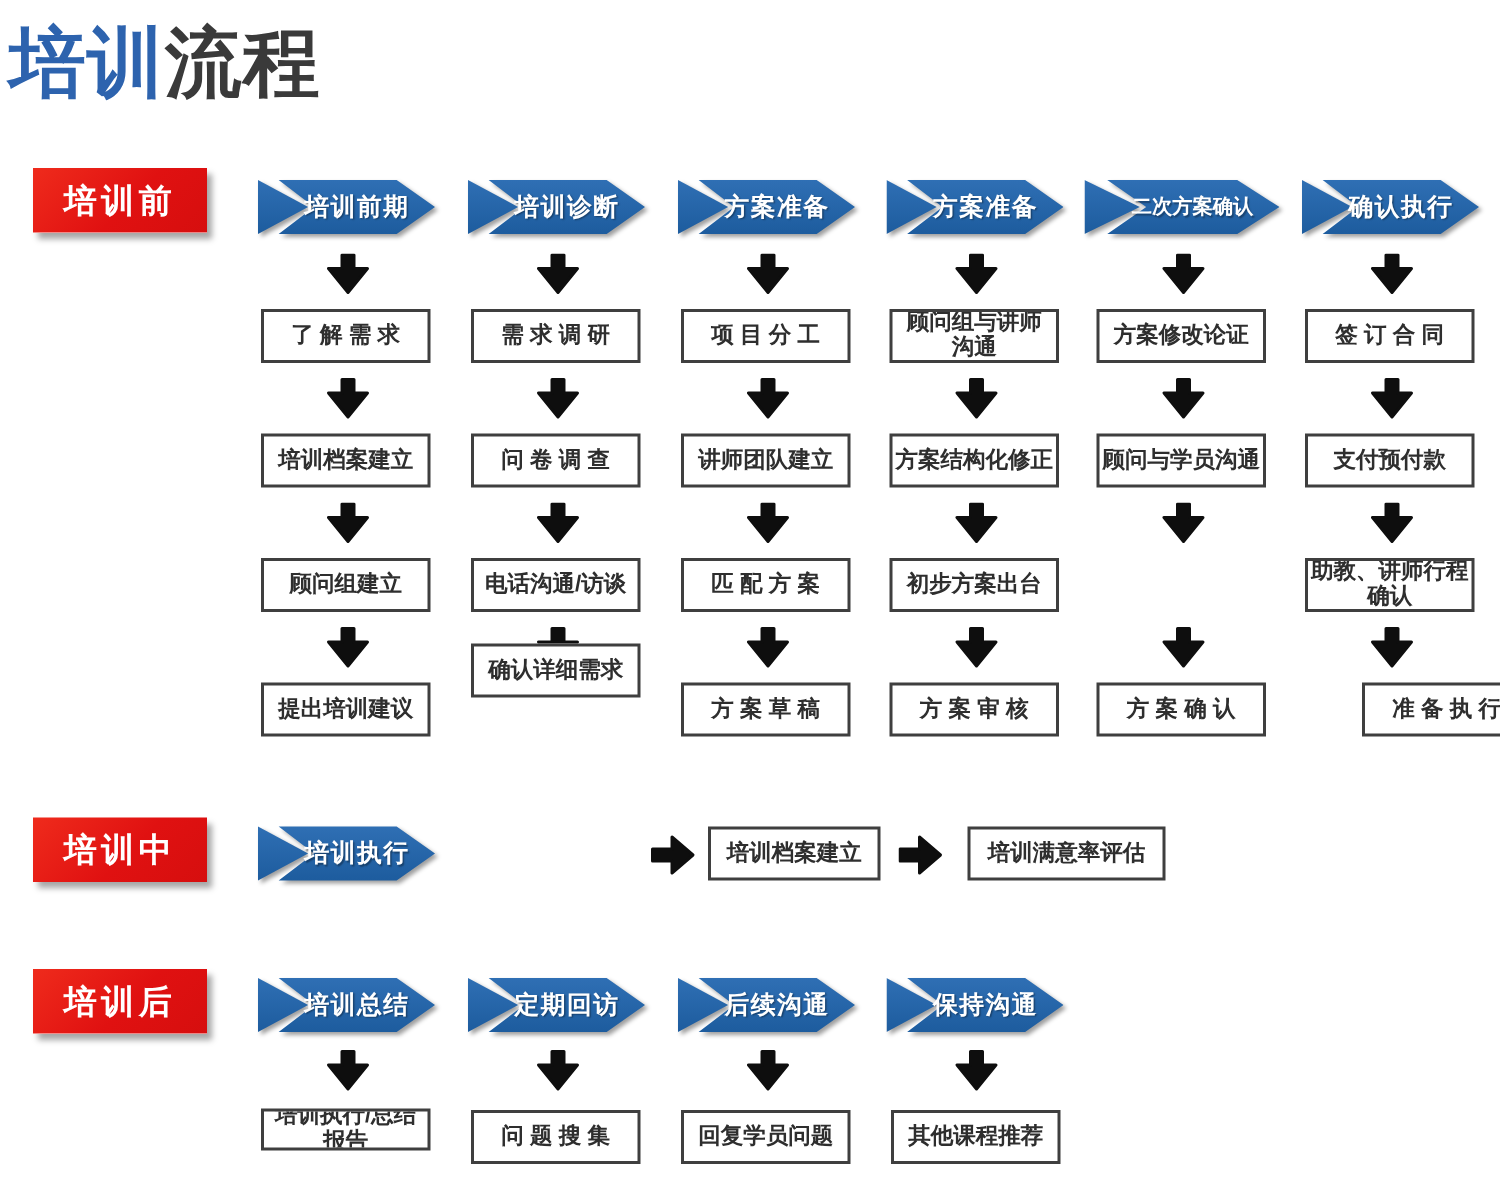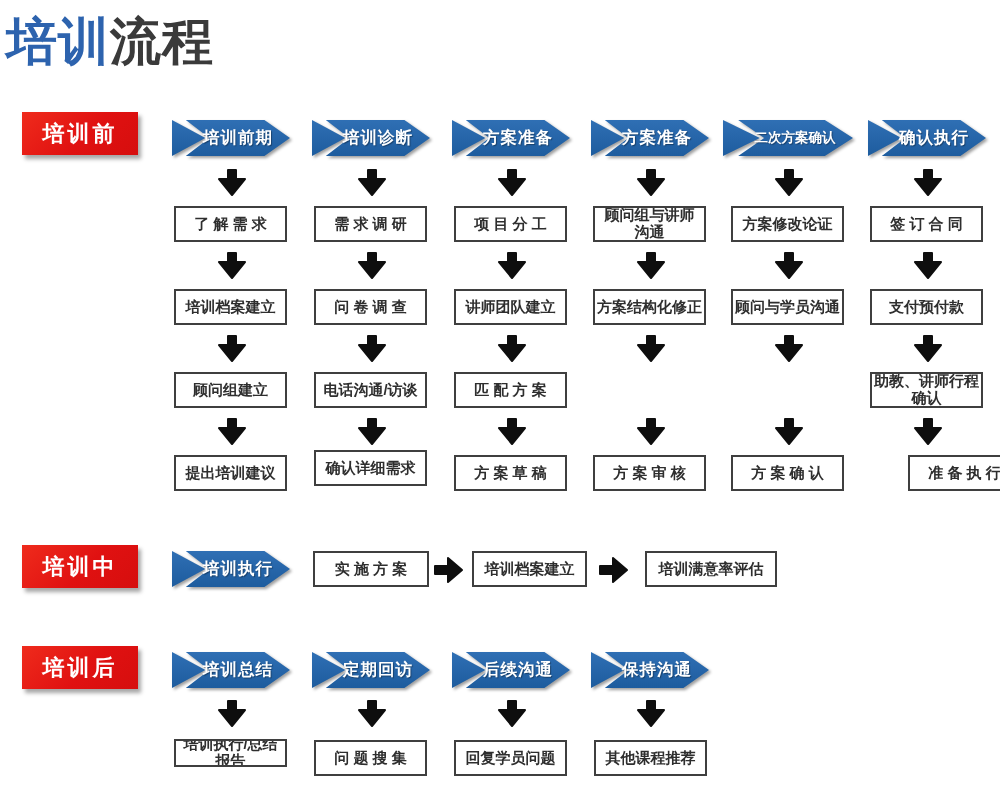--- a/index.html
+++ b/index.html
@@ -145,21 +145,21 @@
       <svg viewBox="0 0 30 28">
         <path d="M11 1 H19 V10 H28 L15 26 L2 10 H11 Z" fill="#0e0e0e" stroke="#0e0e0e" stroke-width="2" stroke-linejoin="round"></path>
       </svg>
     </div>
   <div class="pbox" style="left:314px;top:372px">电话沟通/访谈</div>
   <div class="dar" style="left:357px;top:418px">
       <svg viewBox="0 0 30 28">
         <path d="M11 1 H19 V10 H28 L15 26 L2 10 H11 Z" fill="#0e0e0e" stroke="#0e0e0e" stroke-width="2" stroke-linejoin="round"></path>
       </svg>
     </div>
-  <div class="pbox" style="left:314px;top:450px">确认详细需求</div>
+  <div class="pbox" style="left:314px;top:429px">确认详细需求</div>
 
   <div class="dar" style="left:497px;top:169px">
       <svg viewBox="0 0 30 28">
         <path d="M11 1 H19 V10 H28 L15 26 L2 10 H11 Z" fill="#0e0e0e" stroke="#0e0e0e" stroke-width="2" stroke-linejoin="round"></path>
       </svg>
     </div>
   <div class="pbox" style="left:454px;top:206px">项 目 分 工</div>
   <div class="dar" style="left:497px;top:252px">
       <svg viewBox="0 0 30 28">
         <path d="M11 1 H19 V10 H28 L15 26 L2 10 H11 Z" fill="#0e0e0e" stroke="#0e0e0e" stroke-width="2" stroke-linejoin="round"></path>
@@ -190,20 +190,21 @@
       <svg viewBox="0 0 30 28">
         <path d="M11 1 H19 V10 H28 L15 26 L2 10 H11 Z" fill="#0e0e0e" stroke="#0e0e0e" stroke-width="2" stroke-linejoin="round"></path>
       </svg>
     </div>
   <div class="pbox" style="left:593px;top:289px">方案结构化修正</div>
   <div class="dar" style="left:636px;top:335px">
       <svg viewBox="0 0 30 28">
         <path d="M11 1 H19 V10 H28 L15 26 L2 10 H11 Z" fill="#0e0e0e" stroke="#0e0e0e" stroke-width="2" stroke-linejoin="round"></path>
       </svg>
     </div>
+  <div class="pbox" style="left:593px;top:372px">初步方案出台</div>
   <div class="dar" style="left:636px;top:418px">
       <svg viewBox="0 0 30 28">
         <path d="M11 1 H19 V10 H28 L15 26 L2 10 H11 Z" fill="#0e0e0e" stroke="#0e0e0e" stroke-width="2" stroke-linejoin="round"></path>
       </svg>
     </div>
   <div class="pbox" style="left:593px;top:455px">方 案 审 核</div>
 
   <div class="dar" style="left:774px;top:169px">
       <svg viewBox="0 0 30 28">
         <path d="M11 1 H19 V10 H28 L15 26 L2 10 H11 Z" fill="#0e0e0e" stroke="#0e0e0e" stroke-width="2" stroke-linejoin="round"></path>
@@ -255,21 +256,20 @@
   <div class="pbox" style="left:908px;top:455px">准 备 执 行</div>
 
   <div class="redlab" style="left:22px;top:545px">培训中</div>
   <div class="chev" style="left:172px;top:549px">
     <svg viewBox="0 0 120 40" preserveAspectRatio="none">
         <polygon points="0,2 34,20 0,38" fill="url(#blugrad)"></polygon>
         <polygon points="14,2 94,2 120,20 94,38 14,38 38,20" fill="url(#blugrad)"></polygon>
       </svg>
     <span class="chev-label">培训执行</span>
   </div>
-  <div class="pbox" style="left:313px;top:551px;width:116px">实 施 方 案</div>
   <div class="rar" style="left:434px;top:556px">
       <svg viewBox="0 0 30 28">
         <path d="M1 10 H14 V2 L28 14 L14 26 V18 H1 Z" fill="#0e0e0e" stroke="#0e0e0e" stroke-width="2" stroke-linejoin="round"></path>
       </svg>
     </div>
   <div class="pbox" style="left:472px;top:551px;width:115px">培训档案建立</div>
   <div class="rar" style="left:599px;top:556px">
       <svg viewBox="0 0 30 28">
         <path d="M1 10 H14 V2 L28 14 L14 26 V18 H1 Z" fill="#0e0e0e" stroke="#0e0e0e" stroke-width="2" stroke-linejoin="round"></path>
       </svg>

